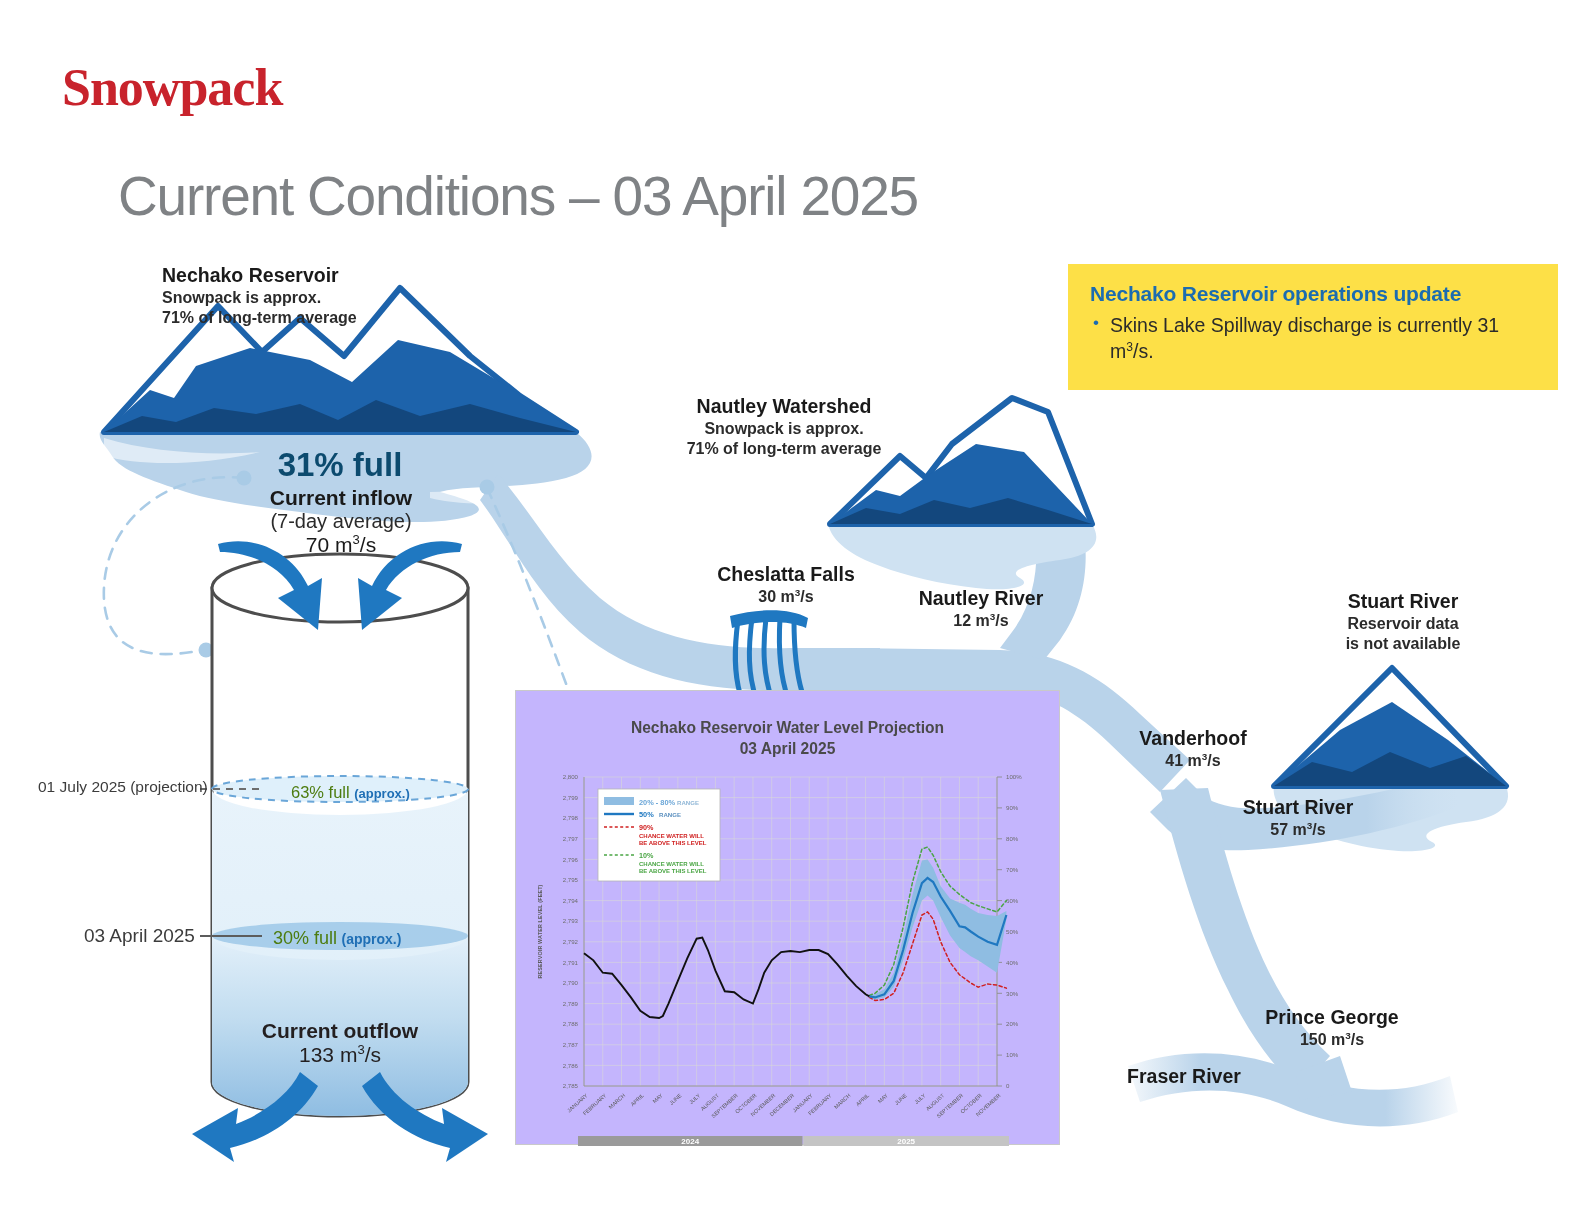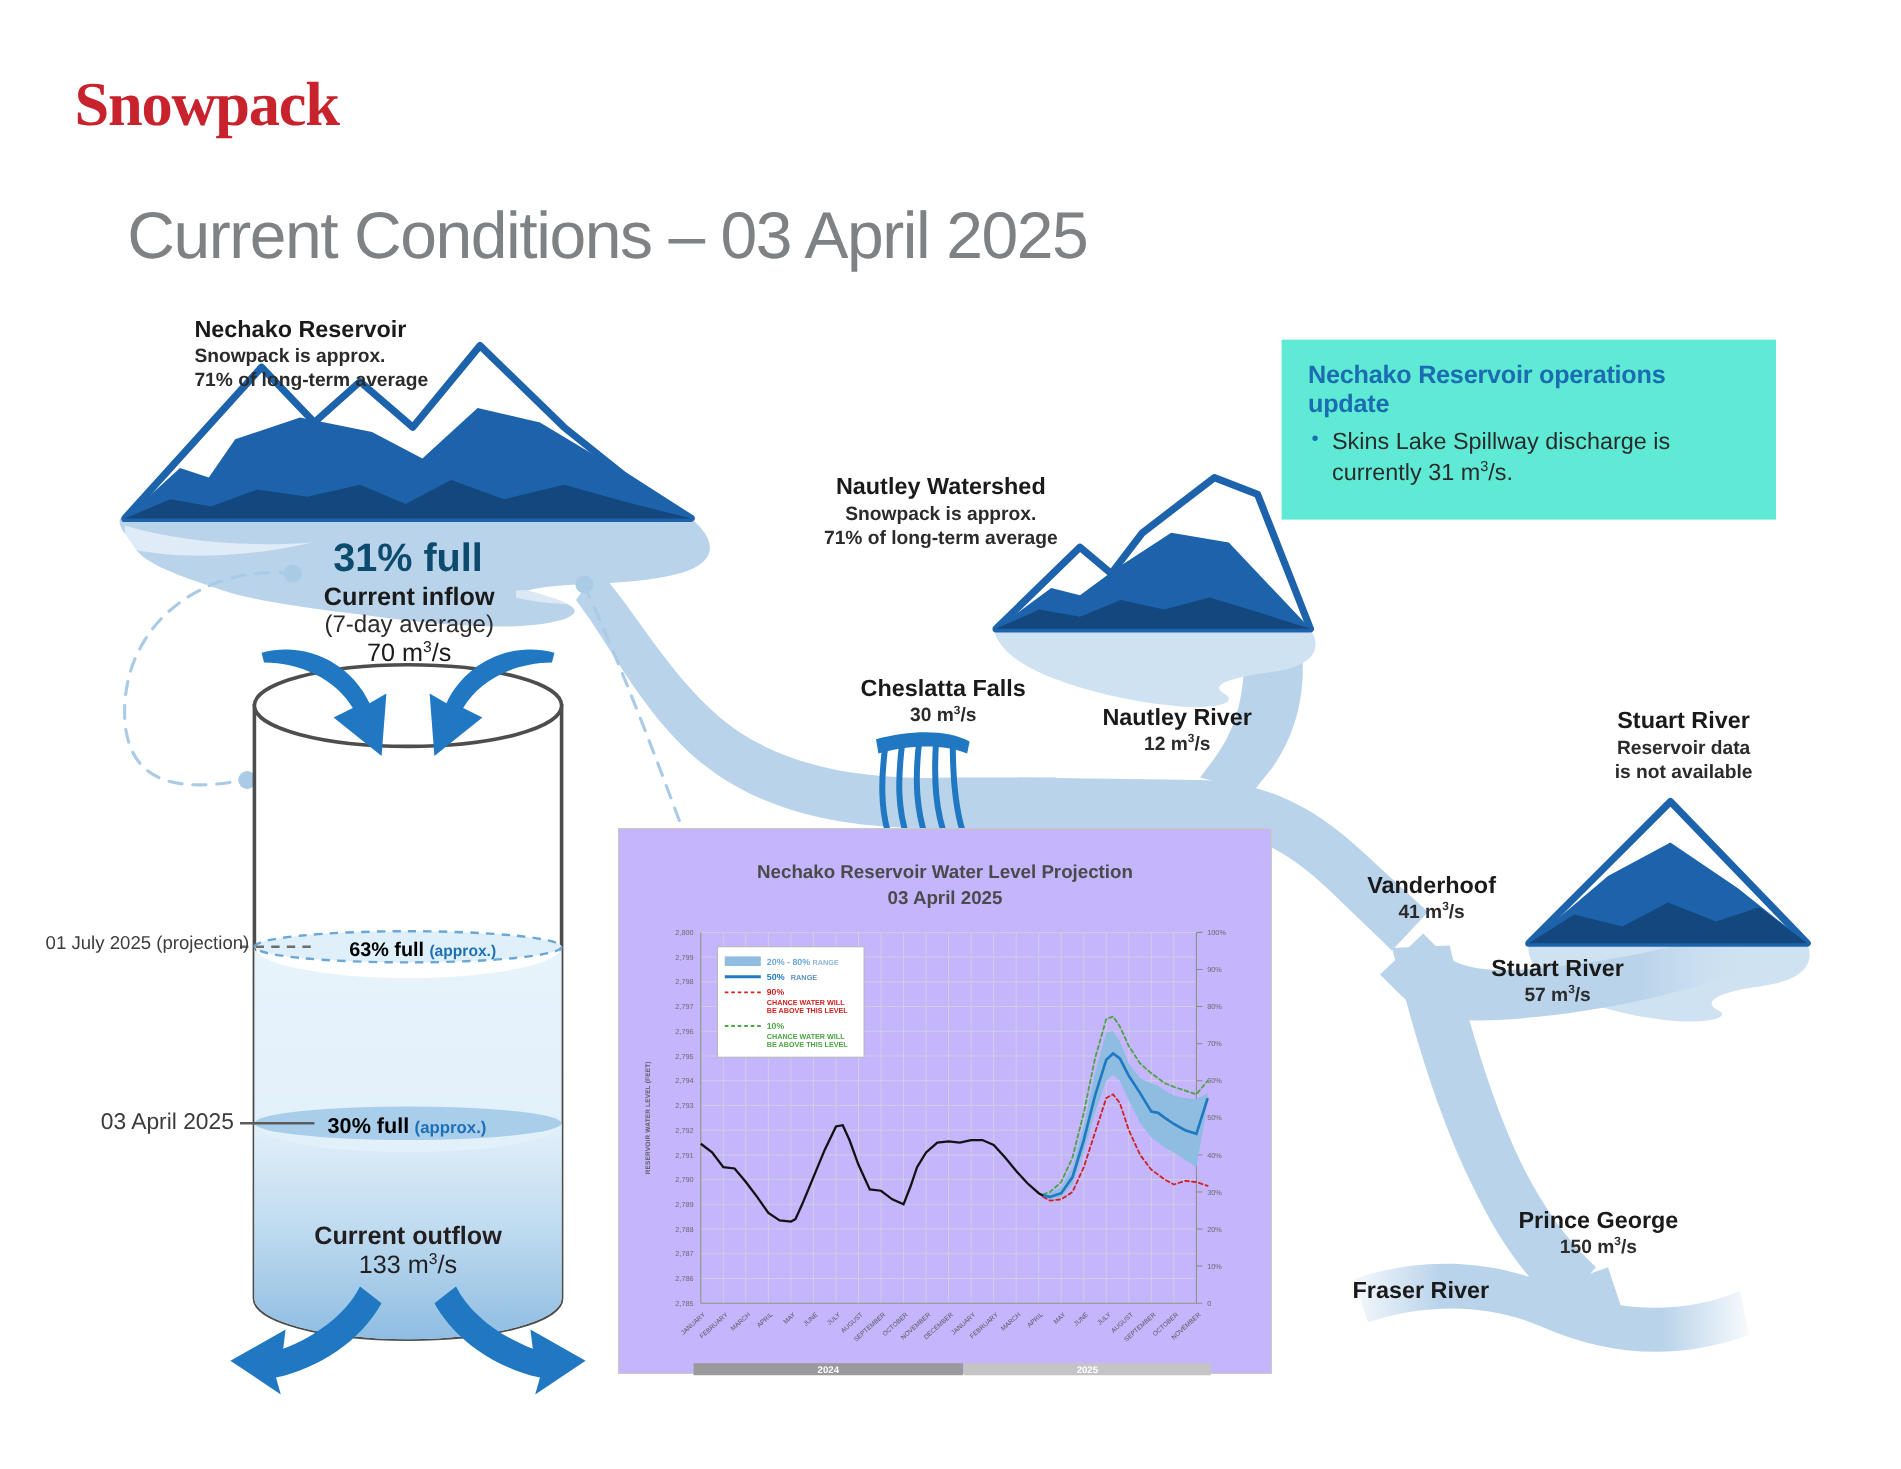--- a/index.html
+++ b/index.html
@@ -17,21 +17,21 @@
   
   #brand {
     left: 62px; top: 62px;
     font-family: "Liberation Serif", serif;
     font-size: 52px; font-weight: bold;
     color: #C8232C; letter-spacing: -1px; line-height: 1;
   }
 
   
   #page-title {
-    left: 106px; top: 164px;
+    left: 118px; top: 164px;
     font-size: 55px; font-weight: 400;
     color: #7f8285; letter-spacing: -1.2px; white-space: nowrap;
   }
 
   
   .ann { position: absolute; line-height: 1.28; }
   .ann .ttl { font-weight: bold; font-size: 19.5px; color: #1a1a1a; }
   .ann .sub { font-size: 16px; color: #2b2b2b; font-weight: 700; }
   sup { font-size: 0.62em; vertical-align: super; line-height: 0; }
 
@@ -53,31 +53,31 @@
   #outflow-label .l1 { font-size: 21px; font-weight: bold; }
   #outflow-label .l2 { font-size: 21px; }
 
   
   .lvl-left {
     font-size: 15.5px; color: #3c3c3c; white-space: nowrap;
   }
   #lvl-jul-left { left: 38px; top: 778px; }
   #lvl-apr-left { left: 84px; top: 925px; font-size: 19px; }
   .lvl-in { position: absolute; white-space: nowrap; }
-  .lvl-in b { font-size: 16.5px; color: #000000; font-weight: bold; }
+  .lvl-in b { font-size: 16.5px; color: #4d7c0f; font-weight: normal; }
   .lvl-in span { font-size: 13px; color: #1f6fb5; font-weight: bold; }
   #lvl-jul-in { left: 291px; top: 783px; }
   #lvl-apr-in { left: 273px; top: 928px; }
   #lvl-apr-in b { font-size: 18px; }
   #lvl-apr-in span { font-size: 14px; }
 
   
   #ops-box {
-    left: 1068px; top: 283px; width: 412px; padding: 18px 20px 20px 22px;
-    background: #5eead4;
+    left: 1068px; top: 264px; width: 490px; padding: 18px 20px 20px 22px;
+    background: #fde047;
   }
   #ops-box .hd {
     font-size: 21px; font-weight: bold; color: #1b6cb0; margin-bottom: 7px;
     letter-spacing: -0.2px;
   }
   #ops-box ul { list-style: none; }
   #ops-box li {
     font-size: 19.5px; color: #2b2b2b; line-height: 1.32;
     padding-left: 20px; position: relative; margin-bottom: 6px;
   }

